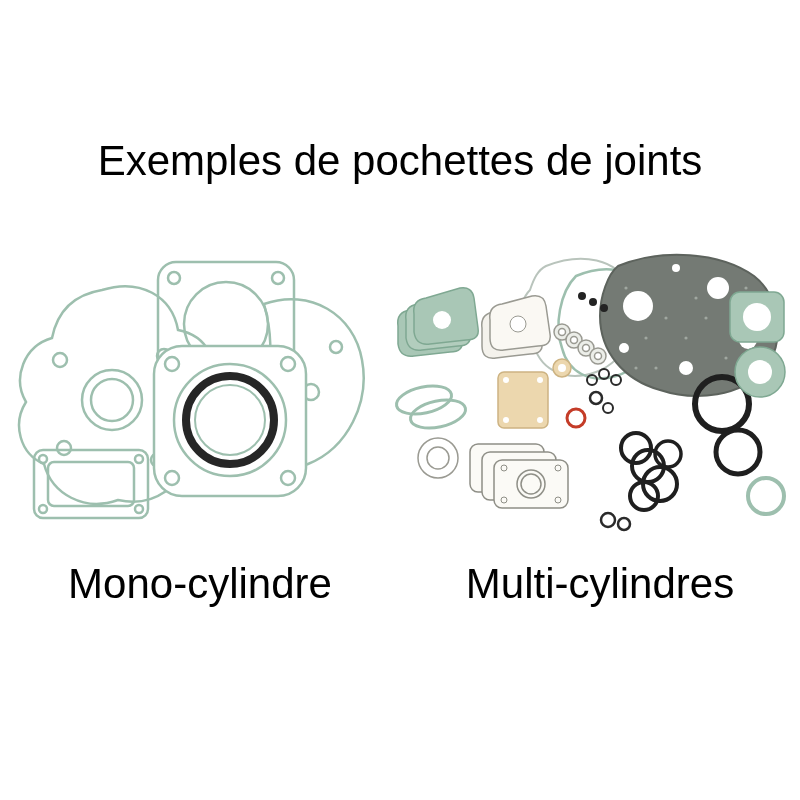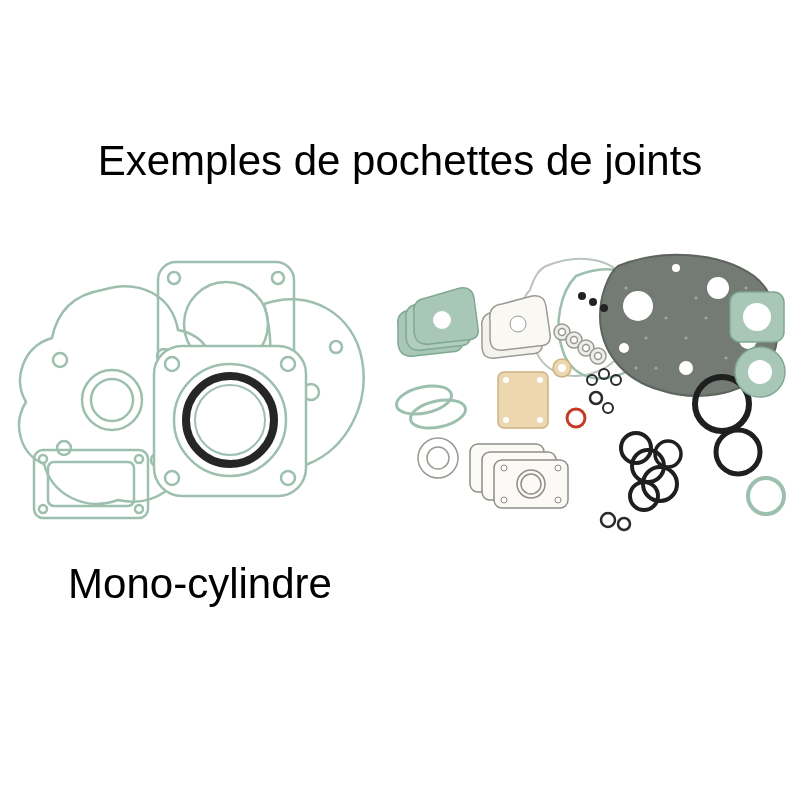--- a/index.html
+++ b/index.html
@@ -203,14 +203,15 @@
         <circle cx="380" cy="248" r="18" fill="none" stroke="#9dbfae" stroke-width="4"></circle>
       </g>
       <g fill="none" stroke="#2a2a2a" stroke-width="2.5">
         <circle cx="222" cy="272" r="7"></circle>
         <circle cx="238" cy="276" r="6"></circle>
       </g>
     </svg>
   </div>
 
   <div class="caption mono">Mono-cylindre</div>
+  <div class="caption multi">Multi-cylindres</div>
 
 </div>
 
 </body></html>

